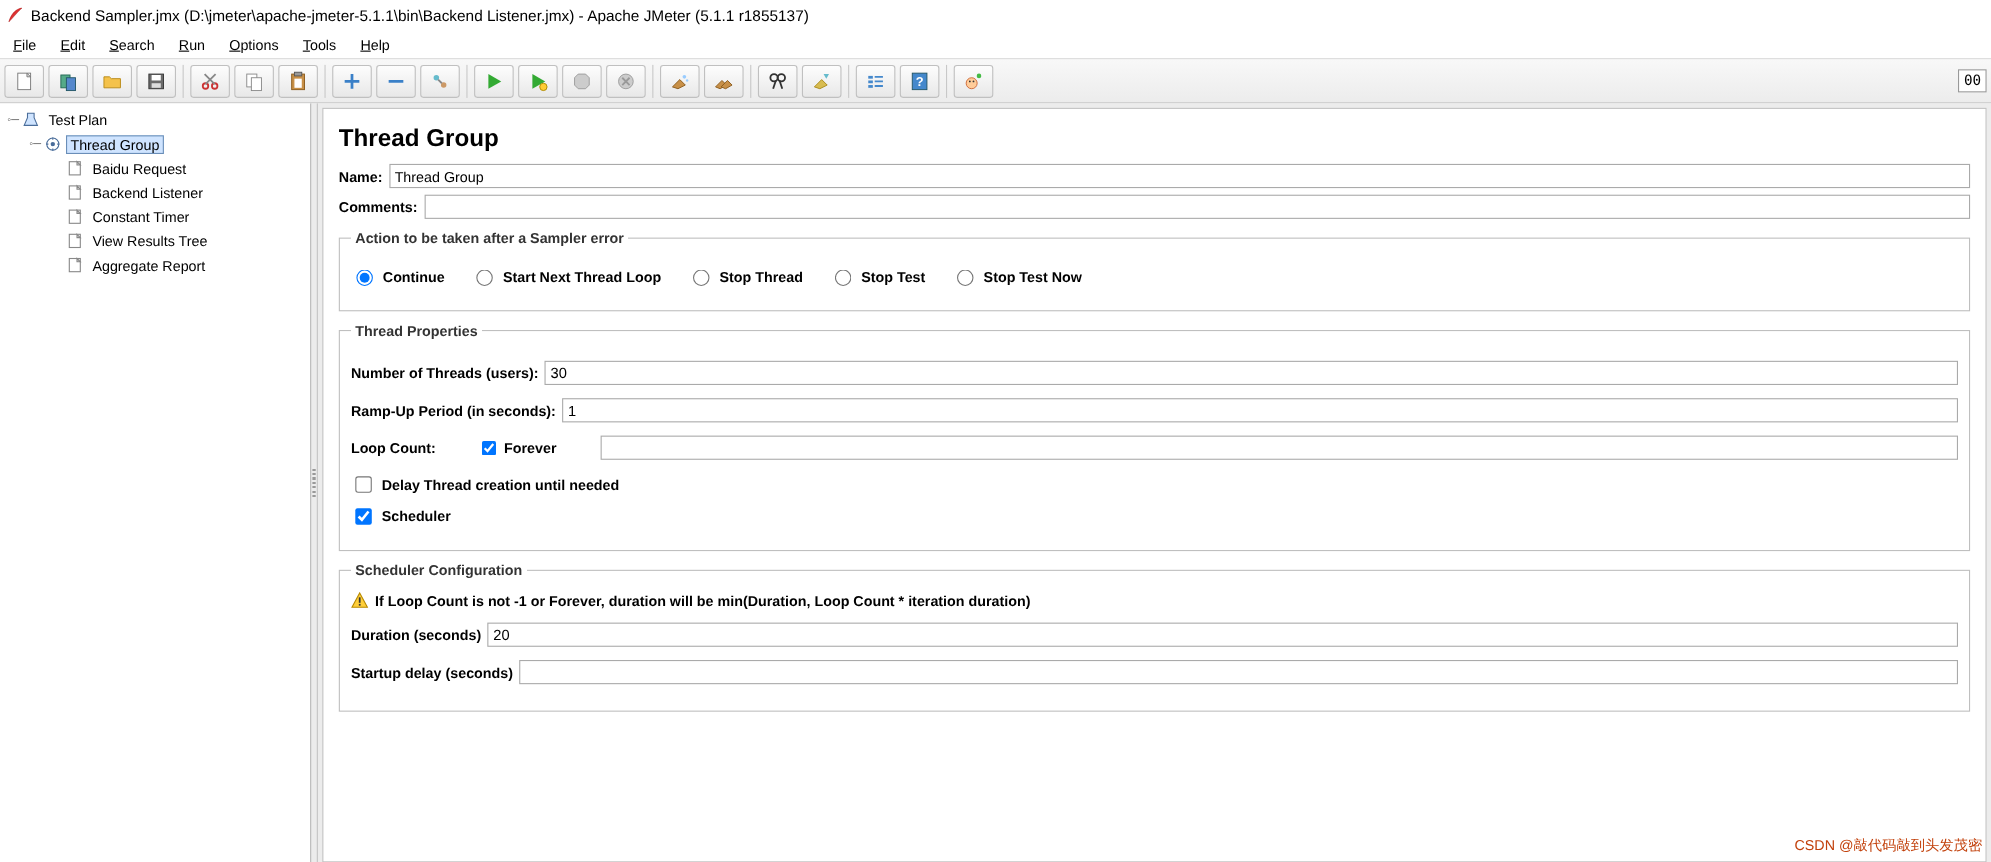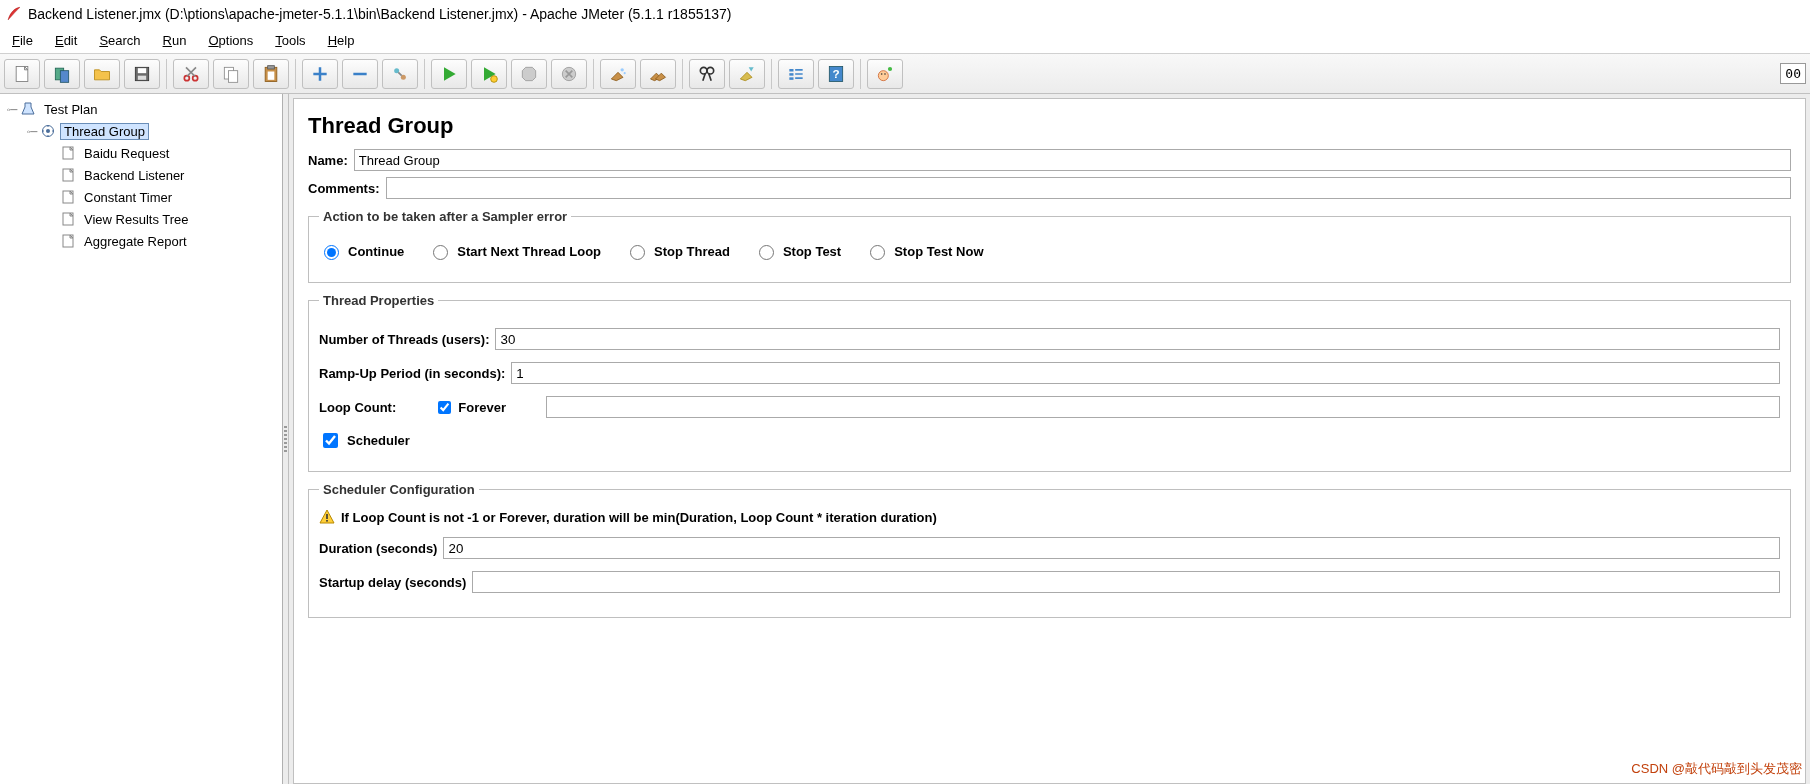--- a/index.html
+++ b/index.html
@@ -57,21 +57,21 @@
   .warn-row svg { width:16px; height:16px; }
   .watermark { position:fixed; right:8px; bottom:6px; color:#c2410c; font-size:13px; pointer-events:none;}
 </style>
 </head>
 <body>
 
 <div class="titlebar">
   <svg class="feather" viewBox="0 0 24 24">
       <path d="M3 21 C 8 3, 20 2, 21 2 C 16 6, 10 14, 3 21 Z" fill="#d33" stroke="#900" stroke-width="0.5"></path>
     </svg>
-  <span class="title-text">Backend Listener.jmx (D:\ptions\apache-jmeter-5.1.1\bin\Backend Listener.jmx) - Apache JMeter (5.1.1 r1855137)</span>
+  <span class="title-text">Backend Sampler.jmx (D:\jmeter\apache-jmeter-5.1.1\bin\Backend Listener.jmx) - Apache JMeter (5.1.1 r1855137)</span>
 </div>
 
 <div class="menubar">
   <span class="menu-item"><span class="mn">F</span>ile</span>
   <span class="menu-item"><span class="mn">E</span>dit</span>
   <span class="menu-item"><span class="mn">S</span>earch</span>
   <span class="menu-item"><span class="mn">R</span>un</span>
   <span class="menu-item"><span class="mn">O</span>ptions</span>
   <span class="menu-item"><span class="mn">T</span>ools</span>
   <span class="menu-item"><span class="mn">H</span>elp</span>
@@ -372,20 +372,24 @@
         </div>
         <div class="loop-row">
           <label>Loop Count:</label>
           <label class="forever">
               <input type="checkbox" checked="" style="">
               <span>Forever</span>
             </label>
           <input type="text" value="" style="">
         </div>
         <label class="check-row">
+            <input type="checkbox" style="">
+            <span>Delay Thread creation until needed</span>
+          </label>
+        <label class="check-row">
             <input type="checkbox" checked="" style="">
             <span>Scheduler</span>
           </label>
       </fieldset>
 
       <fieldset>
         <legend>Scheduler Configuration</legend>
         <div class="warn-row">
           <svg viewBox="0 0 16 16">
               <path d="M8 1 L15 14 L1 14 Z" fill="#ffcf3a" stroke="#b88900"></path>

